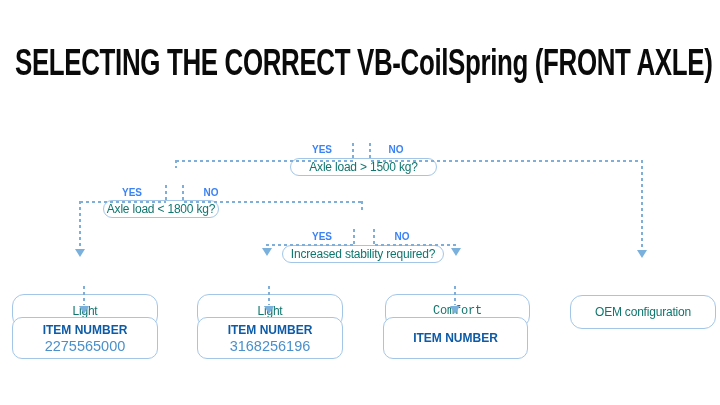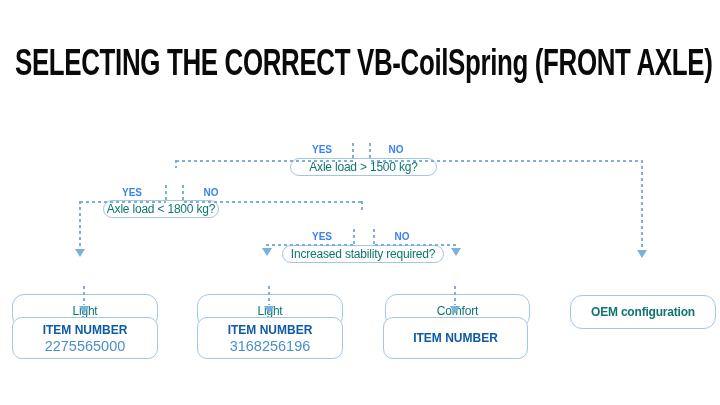--- a/index.html
+++ b/index.html
@@ -131,22 +131,22 @@
 
   <div class="dv" style="left:353px; top:229px; height:16px;"></div>
   <div class="dv" style="left:373px; top:229px; height:16px;"></div>
   <div class="dh" style="left:266px; top:244px; width:88px;"></div>
   <div class="arr" style="left:262px; top:248px;"></div>
   <div class="dh" style="left:375px; top:244px; width:81px;"></div>
   <div class="arr" style="left:451px; top:248px;"></div>
 
   <div class="rbox" style="left:12px; top:262px; width:146px;">Light</div>
   <div class="rbox" style="left:197px; top:262px; width:146px;">Light</div>
-  <div class="rbox" style="left:385px; top:262px; width:145px;">Comfort</div>
-  <div class="rbox" style="left:570px; top:263px; width:146px;font-weight:bold;">OEM configuration</div>
+  <div class="rbox" style="left:385px; top:262px; width:145px;font-family:Liberation Mono, monospace;">Comfort</div>
+  <div class="rbox" style="left:570px; top:263px; width:146px;">OEM configuration</div>
 
   <div class="dv" style="left:83px; top:286px; height:19px;"></div>
   <div class="arr" style="left:79px; top:306px;"></div>
   <div class="dv" style="left:268px; top:286px; height:19px;"></div>
   <div class="arr" style="left:264px; top:306px;"></div>
   <div class="dv" style="left:454px; top:286px; height:19px;"></div>
   <div class="arr" style="left:450px; top:306px;"></div>
 
   <div class="ibox" style="left:12px; top:317px; width:146px;">
     <div class="ihead">ITEM NUMBER</div>

